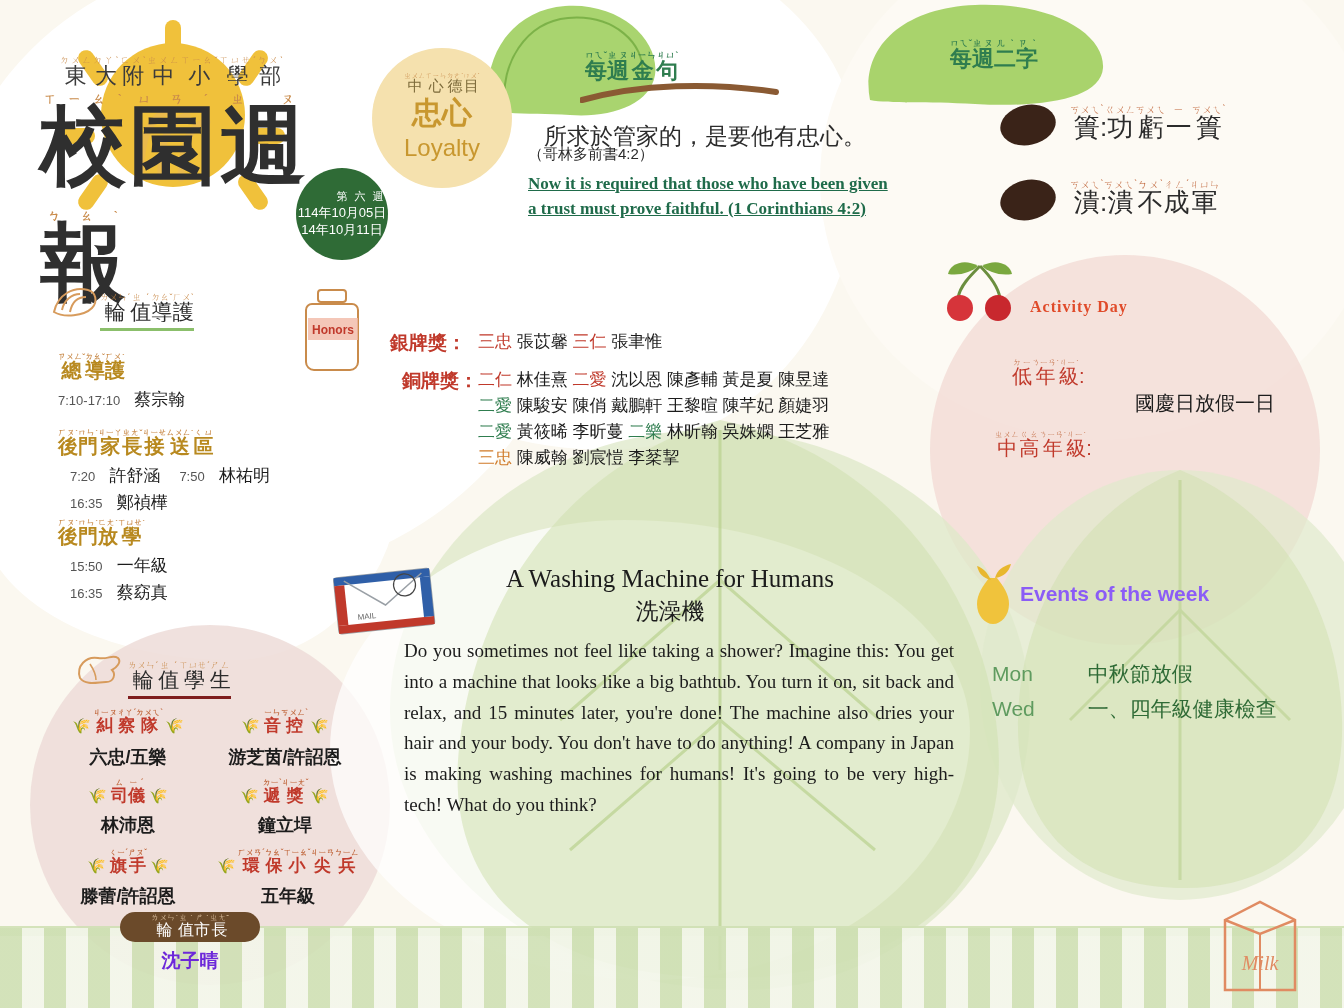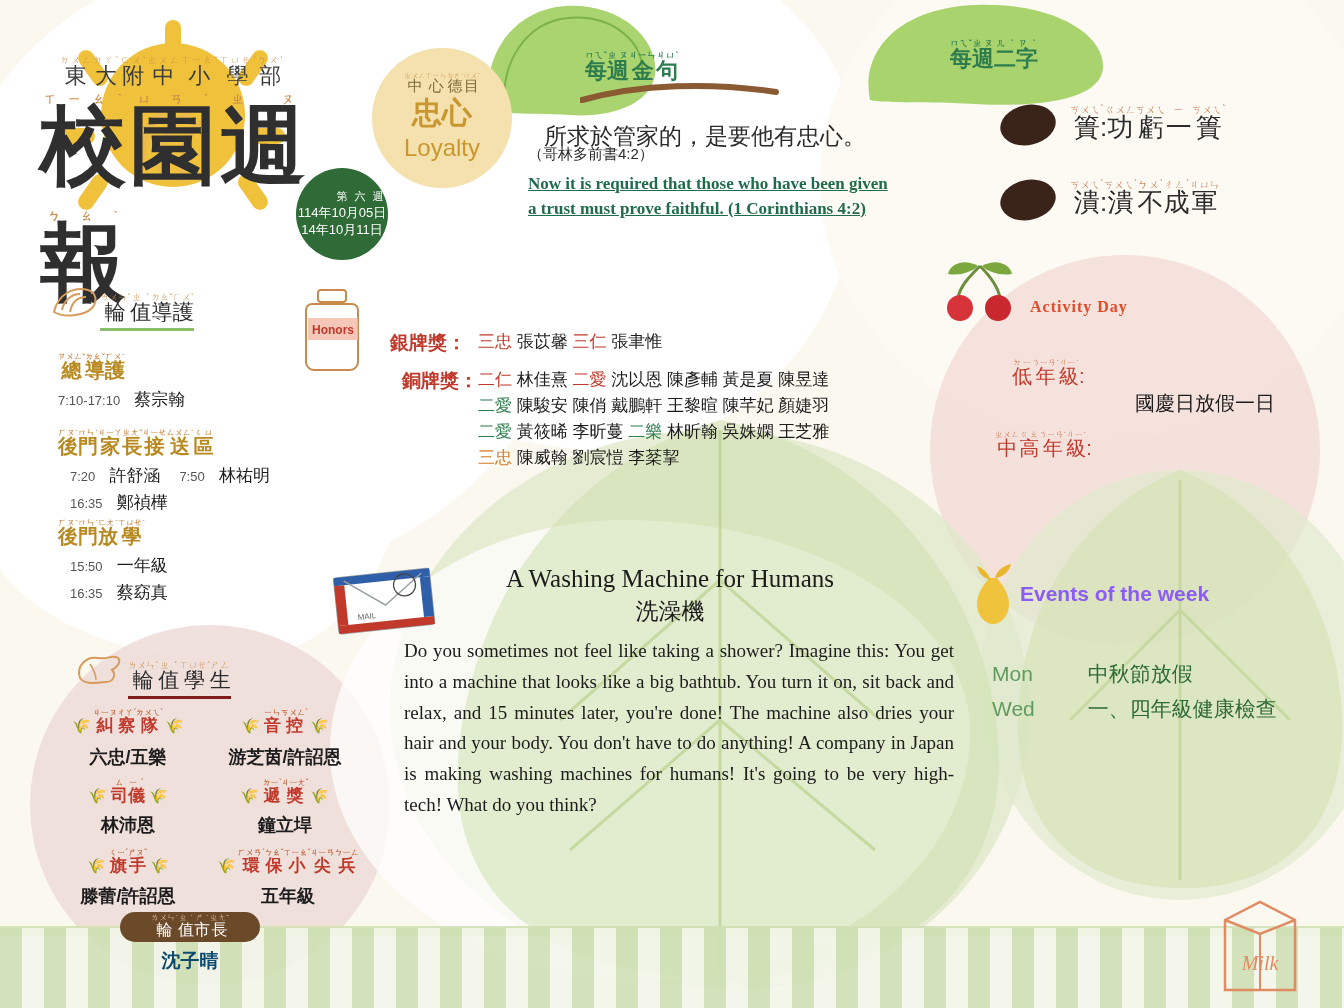--- a/index.html
+++ b/index.html
@@ -149,21 +149,21 @@
     border-bottom:3px solid #7f1d1d;padding-bottom:2px;}
   #student-duty-title rt{font-size:9px;color:#c98b4b;}
   #ginger-icon{position:absolute;left:72px;top:648px;}
   .sd-head{position:absolute;font-size:17px;color:#c0392b;font-weight:bold;text-align:center;font-family:Liberation Serif, serif;}
   .sd-head rt{font-size:8px;color:#c0663b;}
   .sd-val{position:absolute;font-size:18px;color:#1c1c1c;text-align:center;font-weight:bold;}
   .wheat{color:#c98b4b;font-size:15px;}
   #mayor-pill{position:absolute;left:120px;top:912px;width:140px;height:30px;border-radius:15px;background:#6b4a2a;
     color:#fff;font-size:16px;display:flex;align-items:center;justify-content:center;}
   #mayor-pill rt{font-size:8px;color:#f1d6b5;}
-  #mayor-name{position:absolute;left:120px;top:948px;width:140px;text-align:center;font-size:19px;color:#0c4a6e;font-weight:bold;}
+  #mayor-name{position:absolute;left:120px;top:948px;width:140px;text-align:center;font-size:19px;color:#6d28d9;font-weight:bold;}
 
   #milk-icon{position:absolute;left:1205px;top:890px;}
 </style>
 </head>
 <body>
 
 <div class="bg-blob" id="bg-cream-left"></div>
 <div class="bg-blob" id="bg-cream-mid"></div>
 <div class="bg-blob" id="bg-cream-right"></div>
 <div class="bg-blob" id="bg-white-left2"></div>

